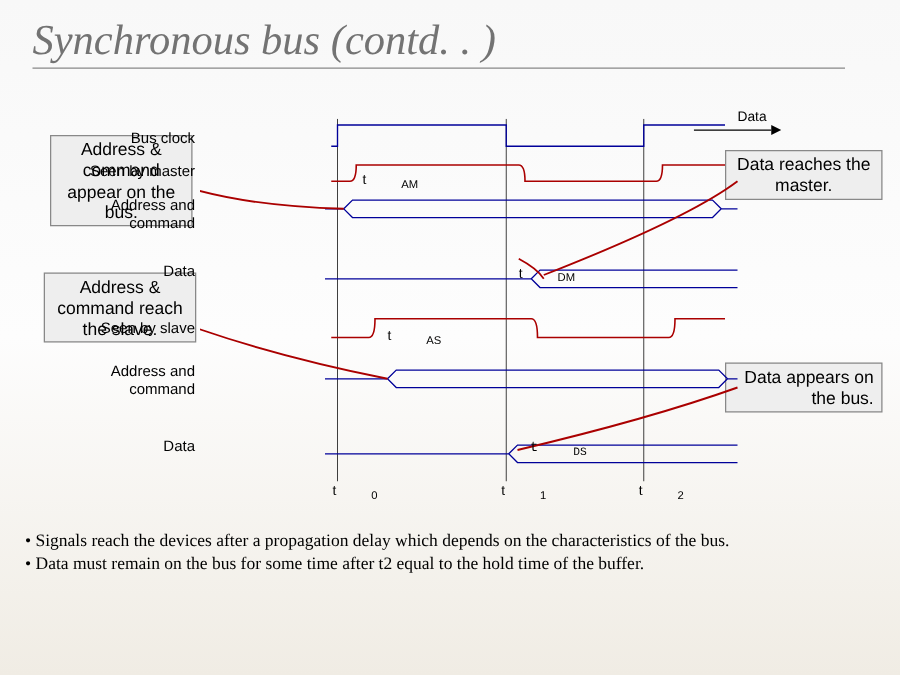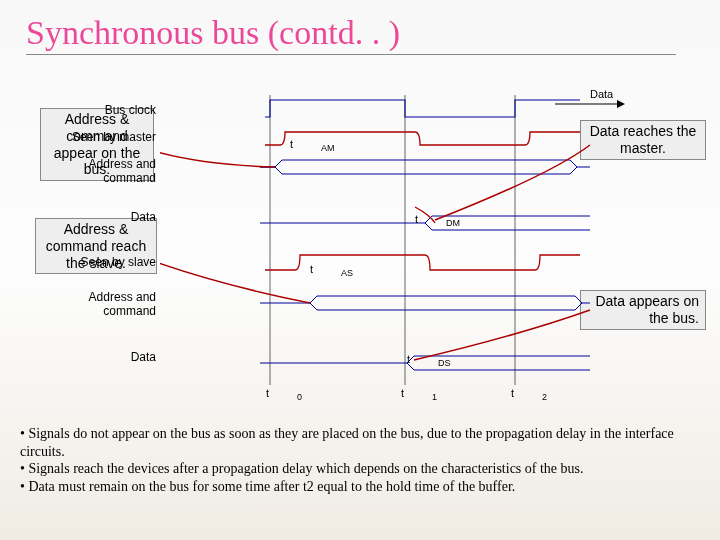--- a/index.html
+++ b/index.html
@@ -8,24 +8,25 @@
     height: 540px;
     background: linear-gradient(to bottom, #f8f8f8 0%, #fdfdfd 50%, #f0ece4 100%);
     font-family: Georgia, 'Times New Roman', serif;
     color: #000;
     position: relative;
     overflow: hidden;
   }
   .title {
     font-size: 34px;
     margin: 14px 0 0 26px;
-    color: #ec4899;
+    color: #737373;
     border-bottom: 1px solid #888;
     width: 650px;
     padding-bottom: 2px;
+    font-style: italic;
   }
   .callout {
     position: absolute;
     background: #eee;
     border: 1px solid #888;
     font-family: "Comic Sans MS", cursive, sans-serif;
     font-size: 14px;
     text-align: center;
     padding: 2px 6px;
     line-height: 1.2;
@@ -115,24 +116,23 @@
     <path d="M -10 55 Q 40 70 115 72" stroke="#a00" stroke-width="1.5" fill="none"></path>
     <path d="M -10 165 Q 60 190 150 208" stroke="#a00" stroke-width="1.5" fill="none"></path>
     <path d="M 430 50 Q 390 80 275 125" stroke="#a00" stroke-width="1.5" fill="none"></path>
     <path d="M 430 215 Q 360 240 254 265" stroke="#a00" stroke-width="1.5" fill="none"></path>
   </svg>
 
   
   <div class="small-label" style="left:130px; top:43px;">t<span class="sub">AM</span></div>
   <div class="small-label" style="left:255px; top:118px;">t<span class="sub">DM</span></div>
   <div class="small-label" style="left:150px; top:168px;">t<span class="sub">AS</span></div>
-  <div class="small-label" style="left:247px; top:258px;">t<span class="sub">DS</span></div>
+  <div class="small-label" style="left:264px; top:258px;font-family:Liberation Mono, monospace;">t<span class="sub">DS</span></div>
 
   <div class="small-label" style="left:106px; top:292px;">t<span class="sub">0</span></div>
   <div class="small-label" style="left:241px; top:292px;">t<span class="sub">1</span></div>
   <div class="small-label" style="left:351px; top:292px;">t<span class="sub">2</span></div>
 </div>
 
 <div class="bullets">
-  <p>• Signals do not appear on the bus as soon as they are placed on the bus, due to the propagation delay in the interface circuits.</p>
   <p>• Signals reach the devices after a propagation delay which depends on the characteristics of the bus.</p>
   <p>• Data must remain on the bus for some time after t2 equal to the hold time of the buffer.</p>
 </div>
 
 </body></html>

